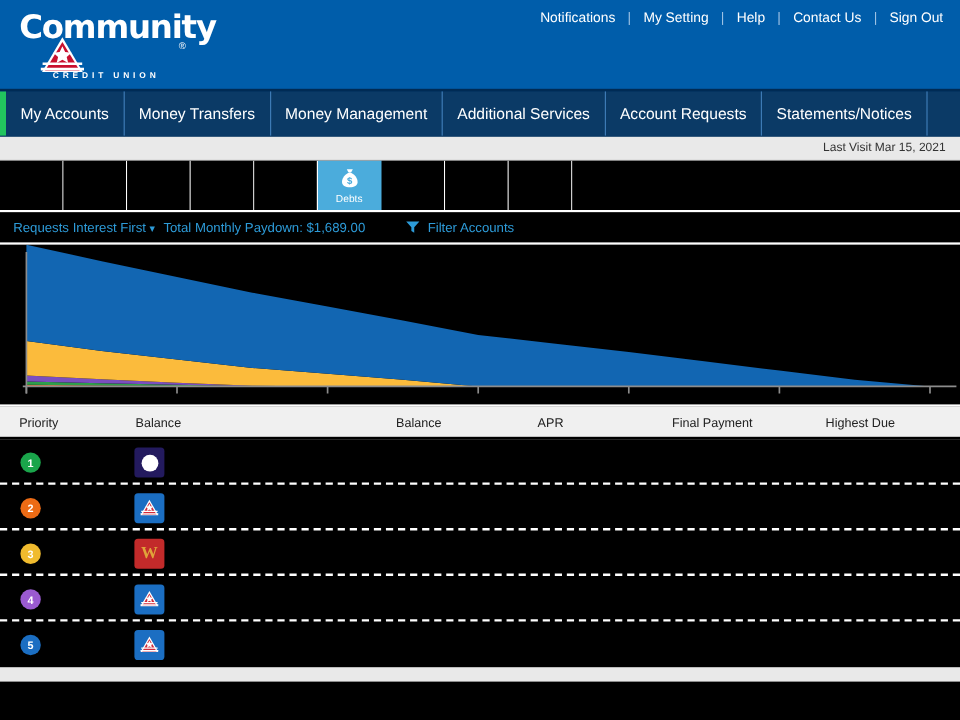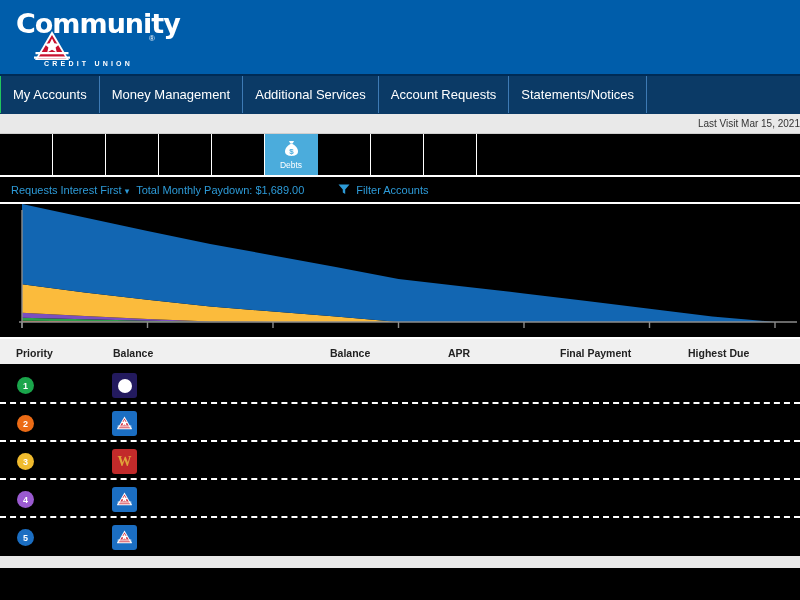--- a/index.html
+++ b/index.html
@@ -71,29 +71,30 @@
     border-bottom:1px solid #0b3a66;
   }
   .mainnav .item {
     display:flex; align-items:center;
     padding:0 12px;
     font-size:13px; color:#fff;
     border-right:1px solid #3d7ab5;
     white-space:nowrap;
     cursor:pointer;
   }
-  .mainnav .item:first-child { border-left:1px solid #22c55e; }
+  .mainnav .item:first-child { border-left:5px solid #22c55e; }
 
   
   .lastvisit {
     height:20px;
     background:#e9e9e9;
     color:#333;
     font-size:10px;
     display:flex; align-items:center; justify-content:flex-end;
+    padding-right:12px;
     border-bottom:1px solid #cfcfcf;
   }
 
   
   .subnav {
     display:flex;
     height:43px;
     background:#000;
     border-bottom:2px solid #fff;
   }
@@ -139,21 +140,21 @@
 
   
   .thead {
     height:27px;
     background:#f0f0f0;
     color:#222;
     font-size:10.5px;
     position:relative;
     border-bottom:2px solid #000;
   }
-  .thead span { position:absolute; top:8px;font-weight:bold; }
+  .thead span { position:absolute; top:8px; }
   .tbody { background:#000; }
   .trow {
     height:38px;
     position:relative;
     border-bottom:2px dashed #fff;
     cursor:pointer;
   }
   .trow:last-child { border-bottom:none; }
   .badge {
     position:absolute; left:17px; top:11px;
@@ -191,25 +192,37 @@
       <path d="M23 1 L40 30 L6 30 Z" fill="#ffffff"></path>
       <path d="M23 5 L37.5 29 L8.5 29 Z" fill="#c8102e"></path>
       <path d="M6.5 22 h33 v2.2 h-33 Z" fill="#ffffff"></path>
       <path d="M5 26.5 h36 v2.2 h-36 Z" fill="#ffffff"></path>
       <path d="M23 8.5 l2.3 4.8 l5.3 .6 l-4 3.5 l1.2 5.2 l-4.8-2.8 l-4.8 2.8 l1.2-5.2 l-4-3.5 l5.3-.6 Z" fill="#ffffff"></path>
     </svg>
     <div class="logo-reg">®</div>
     <div class="logo-cu">CREDIT UNION</div>
   </div>
 
+  <div class="toplinks">
+    <a>Notifications</a>
+    <span class="sep">|</span>
+    <a>My Setting</a>
+    <span class="sep">|</span>
+    <a>Help</a>
+    <span class="sep">|</span>
+    <a>Contact Us</a>
+    <span class="sep">|</span>
+    <a>Sign Out</a>
+  </div>
 
 </div>
 
 <div class="mainnav">
   <div class="item">My Accounts</div>
+  <div class="item">Money Transfers</div>
   <div class="item">Money Management</div>
   <div class="item">Additional Services</div>
   <div class="item">Account Requests</div>
   <div class="item">Statements/Notices</div>
 </div>
 
 <div class="lastvisit">
   <span>Last Visit Mar 15, 2021</span>
 </div>
 

